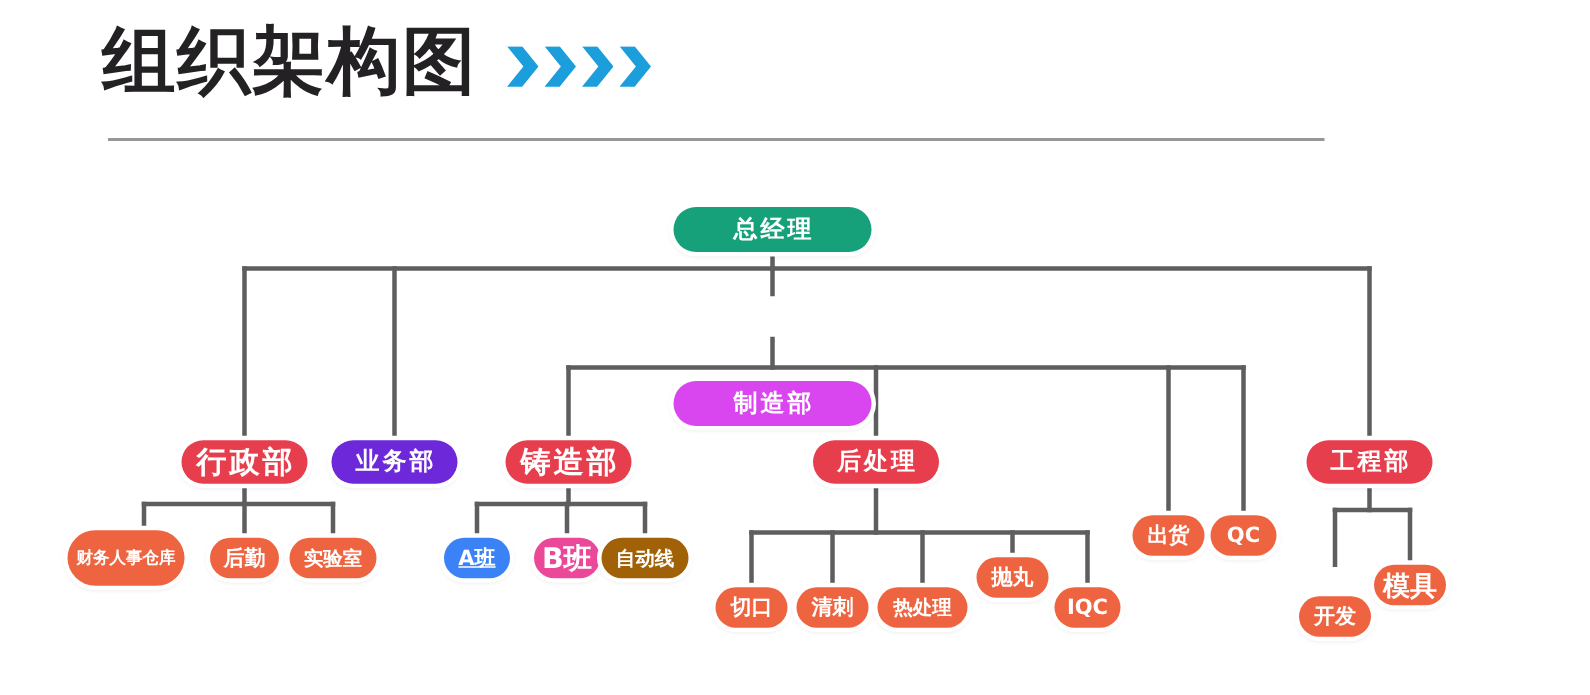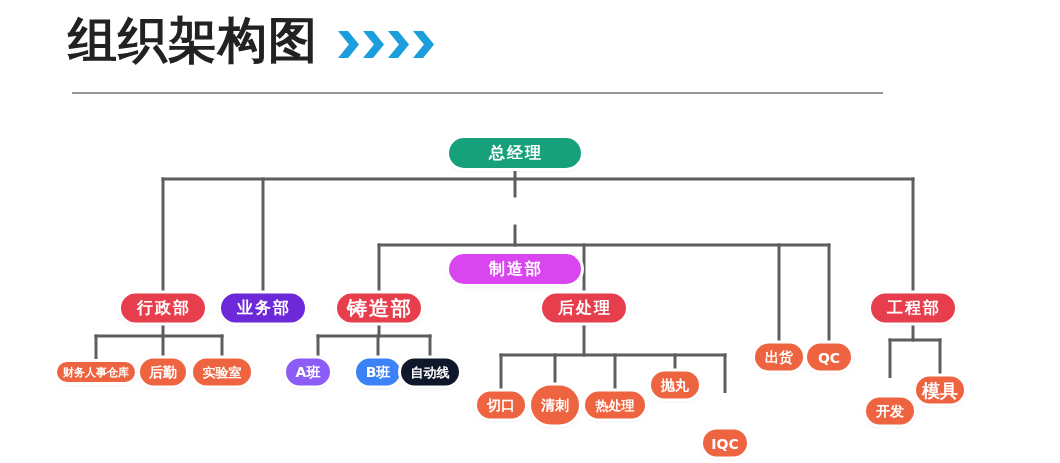--- a/index.html
+++ b/index.html
@@ -125,35 +125,35 @@
       <line x1="725" y1="355" x2="725" y2="391.5" stroke="#5e5e5e" stroke-width="3" stroke-linecap="square"></line>
       <line x1="913" y1="322.5" x2="913" y2="340" stroke="#5e5e5e" stroke-width="3" stroke-linecap="square"></line>
       <line x1="890" y1="340" x2="940" y2="340" stroke="#5e5e5e" stroke-width="3" stroke-linecap="square"></line>
       <line x1="890" y1="340" x2="890" y2="376.5" stroke="#5e5e5e" stroke-width="3" stroke-linecap="square"></line>
       <line x1="940" y1="340" x2="940" y2="376.5" stroke="#5e5e5e" stroke-width="3" stroke-linecap="square"></line>
     </svg>
 
   <div id="nodes">
       <div class="pill big" style="left: 515px; top: 143px; width: 130px; height: 30px; font-size: 16px; background: rgb(23, 161, 123); margin-top: 10px;">总经理</div>
       <div class="pill big" style="left: 515px; top: 223px; width: 130px; height: 30px; font-size: 16px; background: #d946ef; margin-top: 46px;">制造部</div>
-      <div class="pill big" style="left: 163px; top: 308px; width: 82px; height: 29px; font-size: 16px; background: rgb(231, 62, 78);">行政部</div>
+      <div class="pill big" style="left: 163px; top: 308px; width: 82px; height: 29px; font-size: 20px; background: rgb(231, 62, 78);">行政部</div>
       <div class="pill big" style="left: 263px; top: 308px; width: 82px; height: 29px; font-size: 16px; background: #6d28d9;">业务部</div>
       <div class="pill big" style="left: 379px; top: 308px; width: 82px; height: 29px; font-size: 20px; background: rgb(231, 62, 78);">铸造部</div>
       <div class="pill big" style="left: 584px; top: 308px; width: 82px; height: 29px; font-size: 16px; background: rgb(231, 62, 78);">后处理</div>
       <div class="pill big" style="left: 913px; top: 308px; width: 82px; height: 29px; font-size: 16px; background: rgb(231, 62, 78);">工程部</div>
       <div class="pill" style="left: 779px; top: 357px; width: 48px; height: 27px; font-size: 14px; background: rgb(238, 100, 64);">出货</div>
       <div class="pill" style="left: 829px; top: 357px; width: 44px; height: 27px; font-size: 14px; background: rgb(238, 100, 64); text-align: right;">QC</div>
-      <div class="pill" style="left: 96px; top: 372px; width: 78px; height: 20px; font-size: 11px; background: rgb(238, 100, 64);">财务人事仓库</div>
+      <div class="pill" style="left: 84px; top: 372px; width: 78px; height: 37px; font-size: 11px; background: rgb(238, 100, 64);">财务人事仓库</div>
       <div class="pill" style="left: 163px; top: 372px; width: 46px; height: 27px; font-size: 14px; background: rgb(238, 100, 64);">后勤</div>
       <div class="pill" style="left: 222px; top: 372px; width: 58px; height: 27px; font-size: 13px; background: rgb(238, 100, 64);">实验室</div>
-      <div class="pill" style="left: 308px; top: 372px; width: 44px; height: 27px; font-size: 14px; background: #8b5cf6;">A班</div>
-      <div class="pill" style="left: 378px; top: 372px; width: 44px; height: 27px; font-size: 14px; background: #3b82f6;">B班</div>
-      <div class="pill" style="left: 430px; top: 372px; width: 58px; height: 27px; font-size: 13px; background: #0f172a;">自动线</div>
+      <div class="pill" style="left: 318px; top: 372px; width: 44px; height: 27px; font-size: 14px; background: #3b82f6; text-decoration: underline;">A班</div>
+      <div class="pill" style="left: 378px; top: 372px; width: 44px; height: 27px; font-size: 19px; background: #ec4899;">B班</div>
+      <div class="pill" style="left: 430px; top: 372px; width: 58px; height: 27px; font-size: 13px; background: #a16207;">自动线</div>
       <div class="pill" style="left: 501px; top: 405px; width: 48px; height: 27px; font-size: 14px; background: rgb(238, 100, 64);">切口</div>
-      <div class="pill" style="left: 555px; top: 405px; width: 48px; height: 39px; font-size: 14px; background: rgb(238, 100, 64);">清刺</div>
+      <div class="pill" style="left: 555px; top: 405px; width: 48px; height: 27px; font-size: 14px; background: rgb(238, 100, 64);">清刺</div>
       <div class="pill" style="left: 615px; top: 405px; width: 60px; height: 27px; font-size: 13px; background: rgb(238, 100, 64);">热处理</div>
       <div class="pill" style="left: 675px; top: 385px; width: 48px; height: 27px; font-size: 14px; background: rgb(238, 100, 64);">抛丸</div>
-      <div class="pill" style="left: 725px; top: 405px; width: 44px; height: 27px; font-size: 14px; background: rgb(238, 100, 64); margin-top: 38px;">IQC</div>
+      <div class="pill" style="left: 725px; top: 405px; width: 44px; height: 27px; font-size: 14px; background: rgb(238, 100, 64);">IQC</div>
       <div class="pill" style="left: 890px; top: 390px; width: 48px; height: 27px; font-size: 14px; background: rgb(238, 100, 64); margin-top: 21px;">开发</div>
       <div class="pill" style="left: 940px; top: 390px; width: 48px; height: 27px; font-size: 18px; background: rgb(238, 100, 64);">模具</div>
     </div>
 
 </div>
 
 </body></html>

